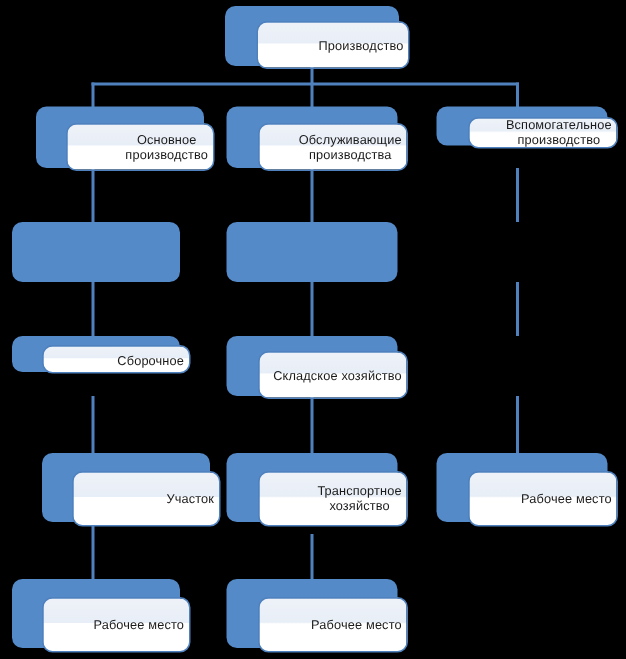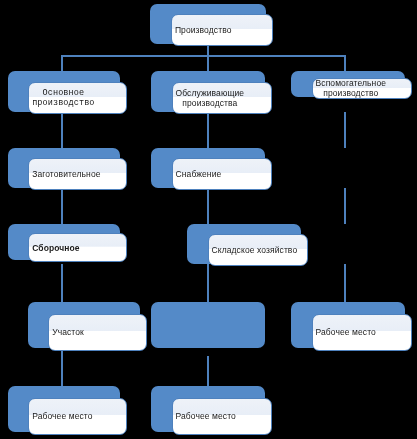--- a/index.html
+++ b/index.html
@@ -42,21 +42,21 @@
     left: 18%;
     top: 26%;
     width: 88%;
     height: 80%;
     background: linear-gradient(to bottom, #EEF2F8 0%, #E8EEF7 46%, #FFFFFF 47%, #FFFFFF 100%);
     border: 1px solid #4E81BD;
     border-radius: 7px;
     box-sizing: border-box;
     display: flex;
     align-items: center;
-    justify-content: flex-start;
+    justify-content: flex-end;
     text-align: center;
   }
   .node .label {
     color: #1A1A1A;
     font-size: 8.5px;
     line-height: 10px;
     padding: 0 3px;
     white-space: pre-line;
     letter-spacing: 0.1px;
   }
@@ -88,34 +88,31 @@
   <div class="conn conn-v" style="left:344px; top:188px; width:2px; height:36px;"></div>
   <div class="conn conn-v" style="left:344px; top:264px; width:2px; height:38px;"></div>
 
   <div class="node" style="left:150px; top:4px; width:116px; height:40px;">
     <div class="plate"></div>
     <div class="card">
       <span class="label">Производство</span>
     </div>
   </div>
 
-  <div class="node" style="left:8px; top:71px; width:112px; height:41px;font-family:Liberation Mono, monospace;">
+  <div class="node" style="left:24px; top:71px; width:112px; height:41px;">
     <div class="plate"></div>
     <div class="card">
       <span class="label">Основное
 производство</span>
     </div>
   </div>
   <div class="node" style="left:8px; top:148px; width:112px; height:40px;">
     <div class="plate"></div>
-    <div class="card">
-      <span class="label">Заготовительное</span>
-    </div>
   </div>
-  <div class="node" style="left:8px; top:224px; width:112px; height:36px;font-weight:bold;">
+  <div class="node" style="left:8px; top:224px; width:112px; height:24px;">
     <div class="plate"></div>
     <div class="card">
       <span class="label">Сборочное</span>
     </div>
   </div>
   <div class="node" style="left:8px; top:302px; width:112px; height:46px;margin-left:20px;">
     <div class="plate"></div>
     <div class="card">
       <span class="label">Участок</span>
     </div>
@@ -129,32 +126,33 @@
 
   <div class="node" style="left:151px; top:71px; width:114px; height:41px;">
     <div class="plate"></div>
     <div class="card">
       <span class="label">Обслуживающие
 производства</span>
     </div>
   </div>
   <div class="node" style="left:151px; top:148px; width:114px; height:40px;">
     <div class="plate"></div>
-    <div class="card">
-      <span class="label">Снабжение</span>
-    </div>
   </div>
-  <div class="node" style="left:151px; top:224px; width:114px; height:40px;margin-left:36px;">
+  <div class="node" style="left:151px; top:224px; width:114px; height:40px;">
     <div class="plate"></div>
     <div class="card">
       <span class="label">Складское хозяйство</span>
     </div>
   </div>
   <div class="node" style="left:151px; top:302px; width:114px; height:46px;">
     <div class="plate"></div>
+    <div class="card">
+      <span class="label">Транспортное
+хозяйство</span>
+    </div>
   </div>
   <div class="node" style="left:151px; top:386px; width:114px; height:46px;">
     <div class="plate"></div>
     <div class="card">
       <span class="label">Рабочее место</span>
     </div>
   </div>
 
   <div class="node" style="left:291px; top:71px; width:114px; height:26px;">
     <div class="plate"></div>

